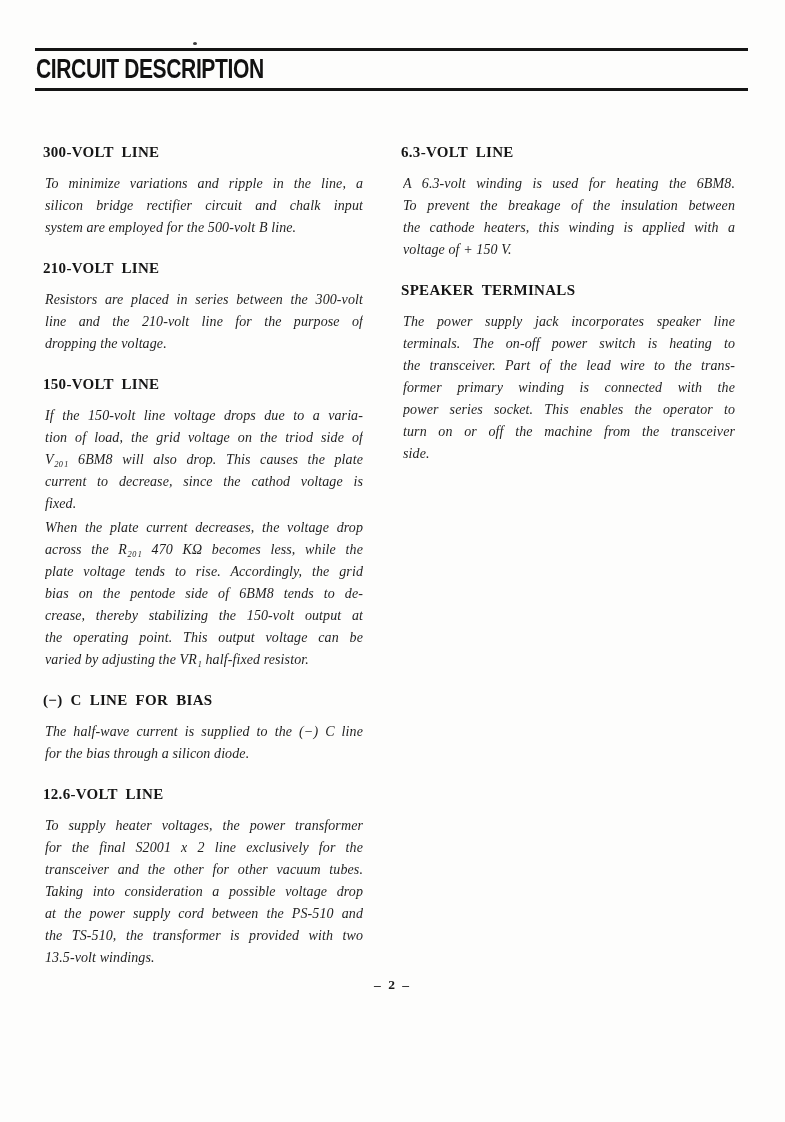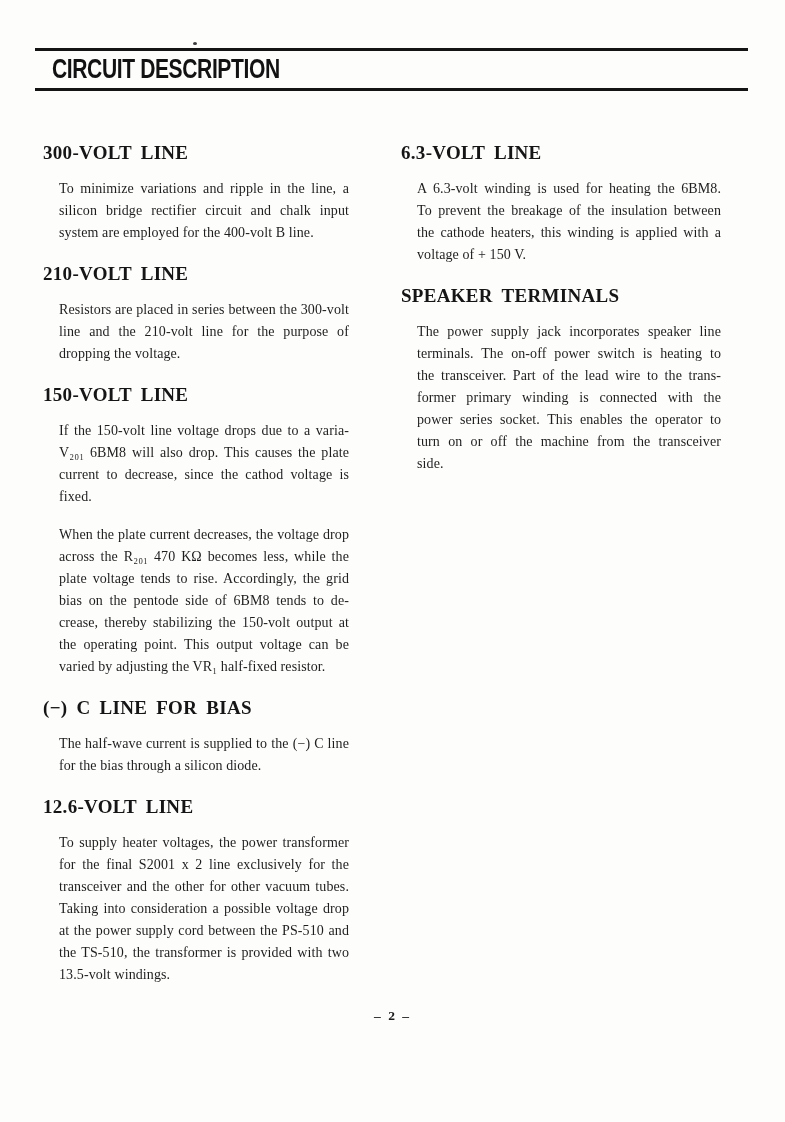--- a/index.html
+++ b/index.html
@@ -35,21 +35,21 @@
     margin-top: 48px;
     height: 3px;
   }
   .rule-bottom {
     height: 3px;
   }
   .masthead {
     height: 37px;
     display: flex;
     align-items: center;
-    padding-left: 52px;
+    padding-left: 36px;
   }
   .masthead-title {
     margin: 0;
     font-family: "Liberation Sans", "DejaVu Sans", sans-serif;
     font-weight: bold;
     font-size: 27px;
     letter-spacing: -0.5px;
     white-space: nowrap;
     transform: scaleX(0.78);
     transform-origin: left center;
@@ -61,28 +61,28 @@
     padding-left: 43px;
   }
   .col {
     flex: 0 0 auto;
   }
   .col-left  { width: 322px; margin-right: 36px; }
   .col-right { width: 336px; }
   .section + .section { margin-top: 20px; }
   .sec-heading {
     margin: 0 0 11px 0;
-    font-size: 19px;
+    font-size: 15px;
     line-height: 19px;
     font-weight: bold;
     letter-spacing: 0.3px;
     word-spacing: 4px;
     color: #151515;
   }
-  .para { margin: 16px; }
+  .para { margin: 2px; font-style: italic; }
   .pline {
     font-size: 14px;
     line-height: 22px;
     white-space: nowrap;
     overflow: hidden;
     text-align: justify;
     text-align-last: justify;
     letter-spacing: 0.1px;
   }
   .pline.last {
@@ -111,35 +111,36 @@
 
   <div class="rule rule-bottom"></div>
 
   <div class="columns">
     <div class="col col-left">
         <section class="section">
           <h2 class="sec-heading">300-VOLT LINE</h2>
           <div class="para">
             <div class="pline">To minimize variations and ripple in the line, a</div>
             <div class="pline">silicon bridge rectifier circuit and chalk input</div>
-            <div class="pline last">system are employed for the 400-volt B line.</div>
+            <div class="pline last">system are employed for the 500-volt B line.</div>
           </div>
         </section>
         <section class="section">
           <h2 class="sec-heading">210-VOLT LINE</h2>
           <div class="para">
             <div class="pline">Resistors are placed in series between the 300-volt</div>
             <div class="pline">line and the 210-volt line for the purpose of</div>
             <div class="pline last">dropping the voltage.</div>
           </div>
         </section>
         <section class="section">
           <h2 class="sec-heading">150-VOLT LINE</h2>
           <div class="para">
             <div class="pline">If the 150-volt line voltage drops due to a varia-</div>
+            <div class="pline">tion of load, the grid voltage on the triod side of</div>
             <div class="pline">V₂₀₁ 6BM8 will also drop.  This causes the plate</div>
             <div class="pline">current to decrease, since the cathod voltage is</div>
             <div class="pline last">fixed.</div>
           </div>
           <div class="para">
             <div class="pline">When the plate current decreases, the voltage drop</div>
             <div class="pline">across the R₂₀₁ 470 KΩ becomes less, while the</div>
             <div class="pline">plate voltage tends to rise.  Accordingly, the grid</div>
             <div class="pline">bias on the pentode side of 6BM8 tends to de-</div>
             <div class="pline">crease, thereby stabilizing the 150-volt output at</div>

